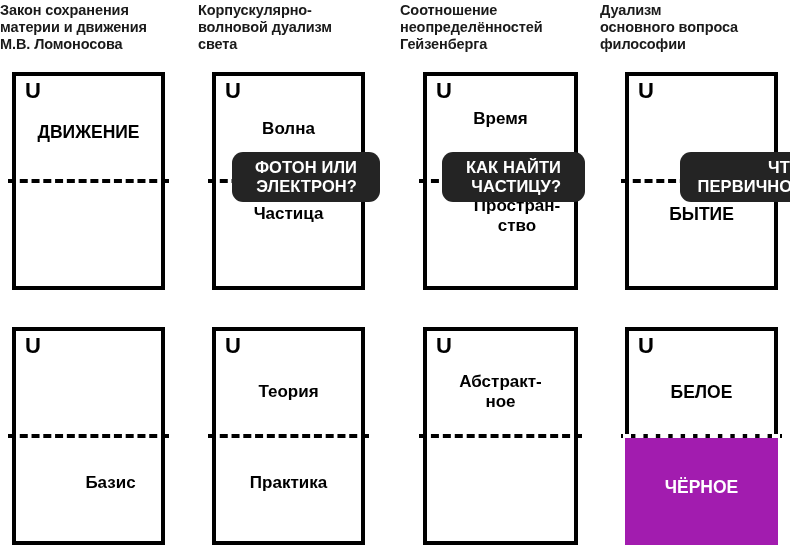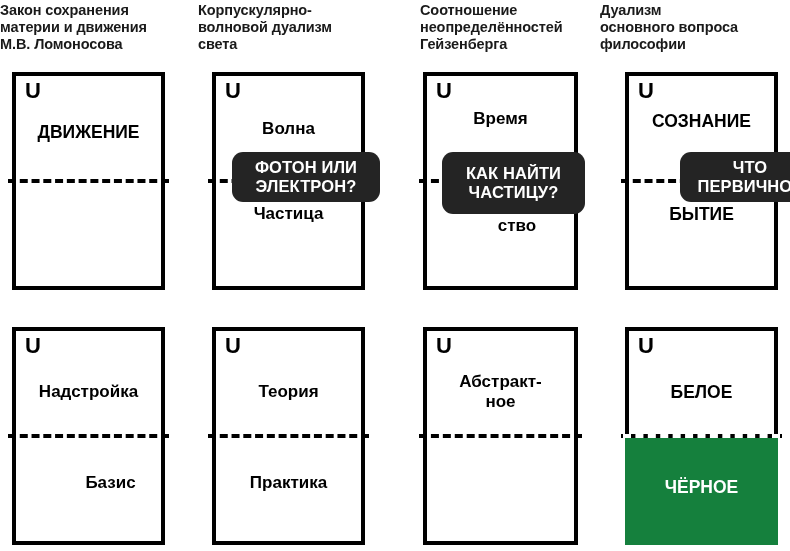--- a/index.html
+++ b/index.html
@@ -19,21 +19,21 @@
     text-align:left;
     font-size:14.5px;
     font-weight:700;
     line-height:17px;
     letter-spacing:-0.1px;
     color:#1a1a1a;
     top:2px;
   }
   .col-title.c1{left:0px;width:200px;}
   .col-title.c2{left:198px;width:205px;}
-  .col-title.c3{left:420px;width:200px;}
+  .col-title.c3{left:400px;width:200px;}
   .col-title.c4{left:600px;width:190px;}
 
   
   .dual-box{
     position:absolute;
     box-sizing:border-box;
     border:4px solid #000;
     background:#ffffff;
   }
   .dual-box .half{
@@ -72,21 +72,21 @@
     white-space:pre-line;
   }
   .lbl.caps{font-size:17.5px;}
 
   
   .half.top .lbl{transform:translateY(3px);}
   .half.bottom .lbl{transform:translateY(-6px);}
 
   
   .dual-box.inverted .half.bottom{
-    background:#15803d;
+    background:#a21caf;
     color:#ffffff;
     top:50%;bottom:auto;height:50%;
     left:-4px;right:-4px;
     bottom:-4px;
     height:calc(50% + 4px);
   }
   .dual-box.inverted .divider{
     border-top-color:#ffffff;
     left:-6px;right:-6px;
     z-index:4;
@@ -103,21 +103,21 @@
 
   
   .badge{
     position:absolute;
     background:#242424;
     color:#ffffff;
     border-radius:11px;
     display:flex;
     align-items:center;
     justify-content:center;
-    text-align:center;
+    text-align:right;
     font-size:16.5px;
     font-weight:700;
     line-height:19px;
     letter-spacing:0.1px;
     white-space:pre-line;
     z-index:10;
     box-sizing:border-box;
     padding:2px 16px;
   }
 </style>
@@ -164,41 +164,35 @@
     <div class="u-mark">U</div>
     <div class="half top">
       <div class="lbl" style="transform:translateY(-10px);">Время</div>
     </div>
     <div class="divider"></div>
     <div class="half bottom">
       <div class="lbl" style="transform:translateY(-18px);margin-left:33px;">Простран-
 ство</div>
     </div>
   </div>
-  <div class="badge" style="left:442px;top:152px;width:143px;height:62px;">КАК НАЙТИ
+  <div class="badge" style="left:442px;top:152px;width:143px;height:50px;">КАК НАЙТИ
 ЧАСТИЦУ?</div>
 
   <div class="dual-box" style="left:625px;top:72px;width:153px;height:218px;">
     <div class="u-mark">U</div>
-    <div class="half top">
-      <div class="lbl caps" style="transform:translateY(-8px);">СОЗНАНИЕ</div>
-    </div>
     <div class="divider"></div>
     <div class="half bottom">
       <div class="lbl caps" style="transform:translateY(-20px);">БЫТИЕ</div>
     </div>
   </div>
   <div class="badge" style="left:650px;top:152px;width:140px;height:50px;margin-left:30px;">ЧТО
 ПЕРВИЧНО?</div>
 
   <div class="dual-box" style="left:12px;top:327px;width:153px;height:218px;">
     <div class="u-mark">U</div>
-    <div class="half top">
-      <div class="lbl" style="transform:translateY(8px);">Надстройка</div>
-    </div>
     <div class="divider"></div>
     <div class="half bottom">
       <div class="lbl" style="transform:translateY(-6px);margin-left:44px;">Базис</div>
     </div>
   </div>
 
   <div class="dual-box" style="left:212px;top:327px;width:153px;height:218px;">
     <div class="u-mark">U</div>
     <div class="half top">
       <div class="lbl" style="transform:translateY(8px);">Теория</div>

